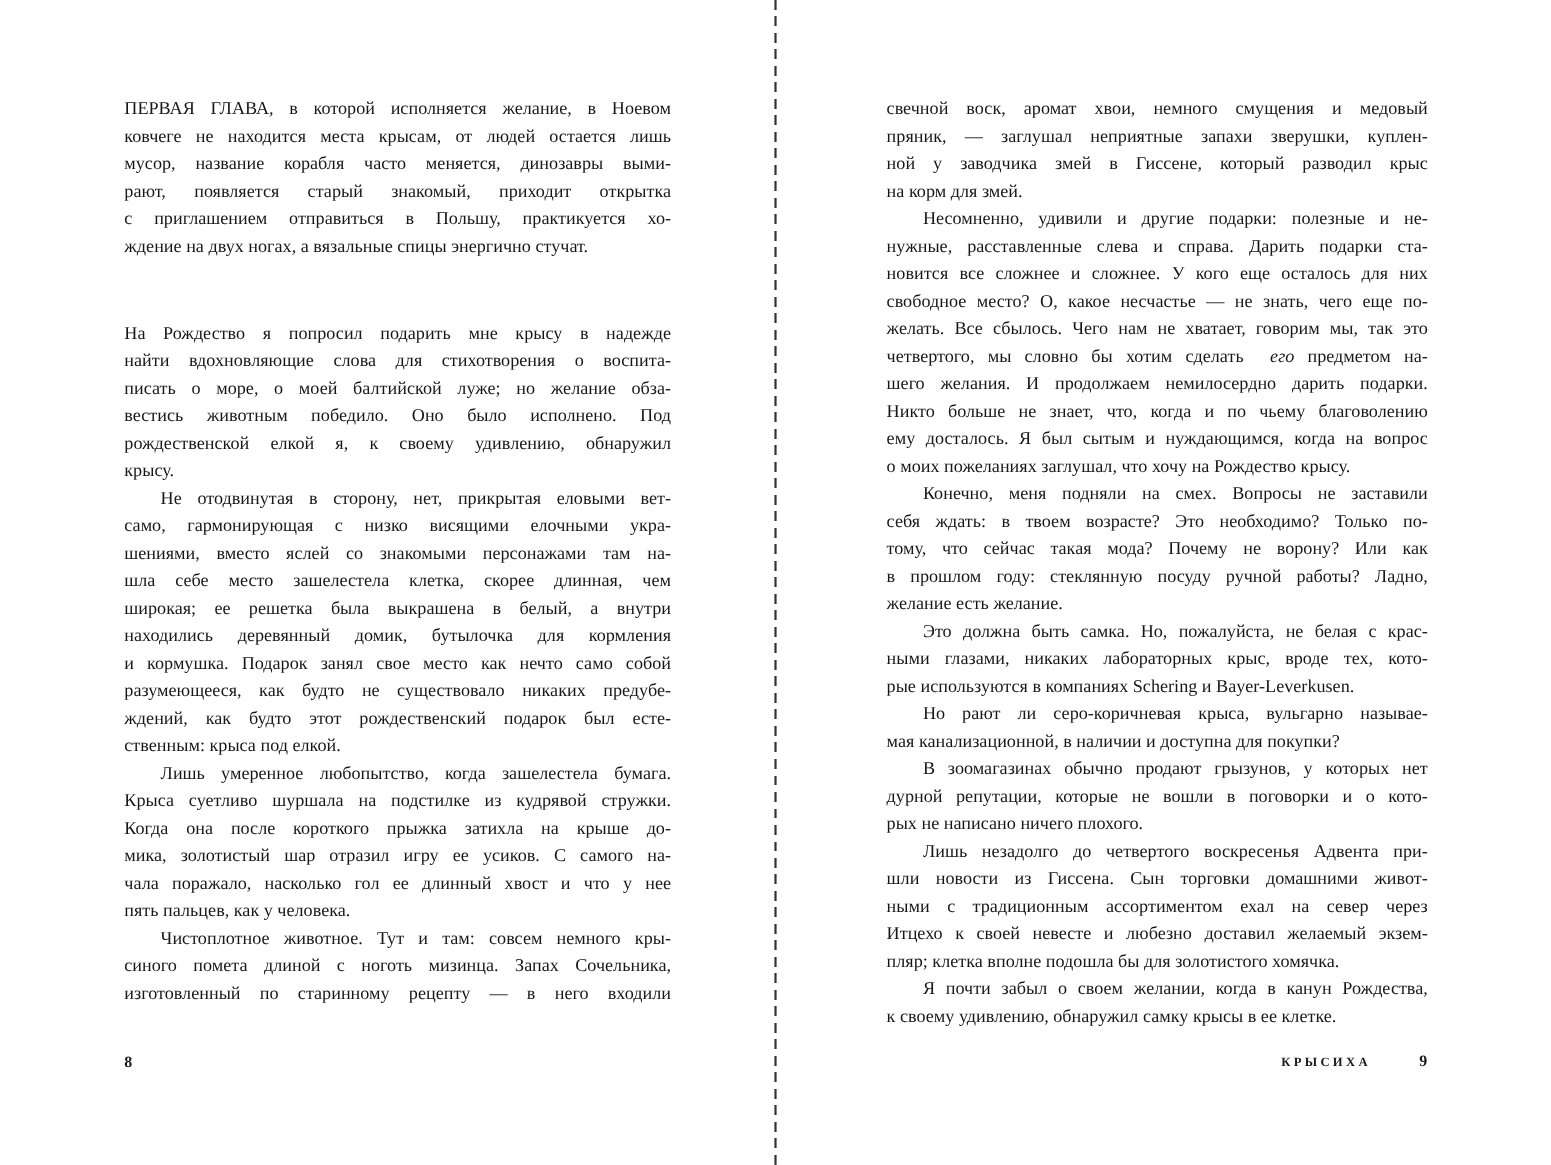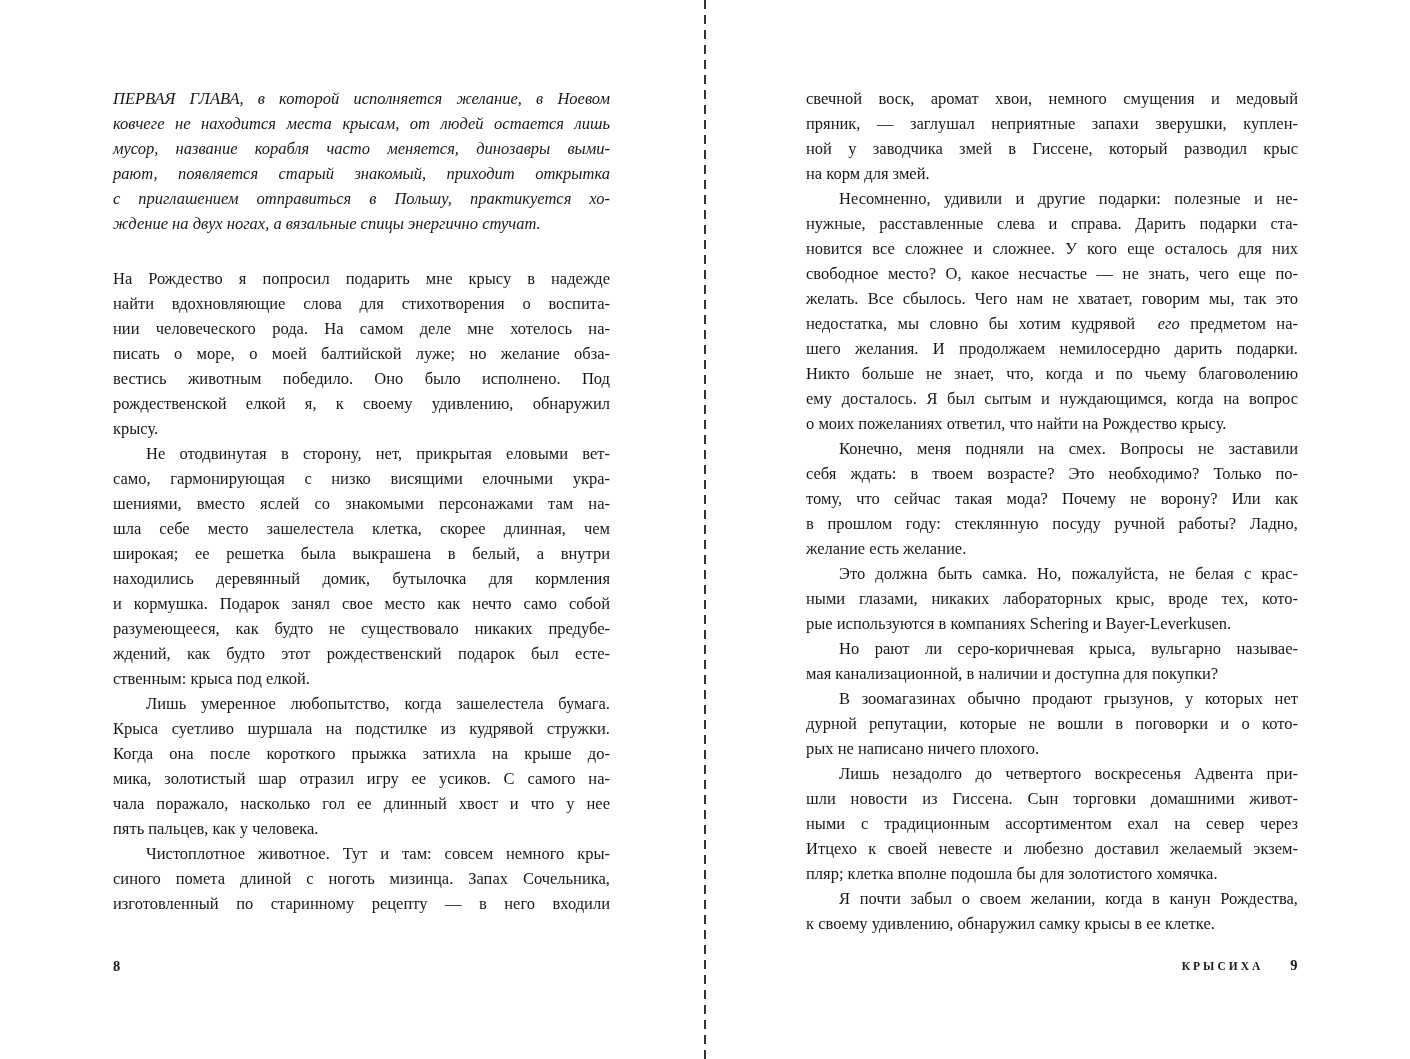--- a/index.html
+++ b/index.html
@@ -17,37 +17,37 @@
   .fold {
     position: absolute; left: 704px; top: 0; width: 2px; height: 1059px;
     background: repeating-linear-gradient(to bottom,
       #343434 0px, #343434 9px, transparent 9px, transparent 15px);
   }
 
   .page { position: absolute; top: 86px; font-size: 16.5px; line-height: 25px; }
   .page-left  { left: 113px; width: 497px; }
   .page-right { left: 806px; width: 492px; }
 
-  .heading { font-style: italic; margin-bottom: 30px; }
+  .heading { margin-bottom: 54px; }
 
   .para { margin: 0; }
   .line {
     text-align: justify;
     text-align-last: justify;
     -moz-text-align-last: justify;
   }
   .line.endline { text-align-last: left; -moz-text-align-last: left; }
   .line.indent  { text-indent: 33px; }
   em { font-style: italic; margin-left: 12px; }
 
   .footer { position: absolute; top: 957px; }
   .footer-left  { left: 113px; width: 497px; }
   .footer-right {
     left: 806px; width: 492px;
-    display: flex; justify-content: flex-end; align-items: baseline; gap: 27px;
+    display: flex; justify-content: flex-end; align-items: baseline; gap: 44px;
   }
   .folio { font-size: 14.5px; font-weight: bold; letter-spacing: 0.5px; color: #1b1b1b; }
   .running-title { font-size: 11.5px; letter-spacing: 3px; font-weight: bold; color: #1b1b1b; }
 </style>
 </head>
 <body>
 
 <div class="spread">
 
   <main class="page page-left">
@@ -58,21 +58,20 @@
           <div class="line"><span>мусор, название корабля часто меняется, динозавры выми-</span></div>
           <div class="line"><span>рают, появляется старый знакомый, приходит открытка</span></div>
           <div class="line"><span>с приглашением отправиться в Польшу, практикуется хо-</span></div>
           <div class="line endline"><span>ждение на двух ногах, а вязальные спицы энергично стучат.</span></div>
         </div>
       </section>
     <section class="body-text">
         <div class="para">
           <div class="line"><span>На Рождество я попросил подарить мне крысу в надежде</span></div>
           <div class="line"><span>найти вдохновляющие слова для стихотворения о воспита-</span></div>
-          <div class="line"><span>нии человеческого рода. На самом деле мне хотелось на-</span></div>
           <div class="line"><span>писать о море, о моей балтийской луже; но желание обза-</span></div>
           <div class="line"><span>вестись животным победило. Оно было исполнено. Под</span></div>
           <div class="line"><span>рождественской елкой я, к своему удивлению, обнаружил</span></div>
           <div class="line endline"><span>крысу.</span></div>
         </div>
         <div class="para">
           <div class="line indent"><span>Не отодвинутая в сторону, нет, прикрытая еловыми вет-</span></div>
           <div class="line"><span>само, гармонирующая с низко висящими елочными укра-</span></div>
           <div class="line"><span>шениями, вместо яслей со знакомыми персонажами там на-</span></div>
           <div class="line"><span>шла себе место зашелестела клетка, скорее длинная, чем</span></div>
@@ -108,25 +107,25 @@
           <div class="line"><span>пряник, — заглушал неприятные запахи зверушки, куплен-</span></div>
           <div class="line"><span>ной у заводчика змей в Гиссене, который разводил крыс</span></div>
           <div class="line endline"><span>на корм для змей.</span></div>
         </div>
         <div class="para">
           <div class="line indent"><span>Несомненно, удивили и другие подарки: полезные и не-</span></div>
           <div class="line"><span>нужные, расставленные слева и справа. Дарить подарки ста-</span></div>
           <div class="line"><span>новится все сложнее и сложнее. У кого еще осталось для них</span></div>
           <div class="line"><span>свободное место? О, какое несчастье — не знать, чего еще по-</span></div>
           <div class="line"><span>желать. Все сбылось. Чего нам не хватает, говорим мы, так это</span></div>
-          <div class="line"><span>недостатка, мы словно бы хотим кудрявой </span><em>его</em><span> предметом на-</span></div>
+          <div class="line"><span>четвертого, мы словно бы хотим сделать </span><em>его</em><span> предметом на-</span></div>
           <div class="line"><span>шего желания. И продолжаем немилосердно дарить подарки.</span></div>
           <div class="line"><span>Никто больше не знает, что, когда и по чьему благоволению</span></div>
           <div class="line"><span>ему досталось. Я был сытым и нуждающимся, когда на вопрос</span></div>
-          <div class="line endline"><span>о моих пожеланиях ответил, что найти на Рождество крысу.</span></div>
+          <div class="line endline"><span>о моих пожеланиях заглушал, что хочу на Рождество крысу.</span></div>
         </div>
         <div class="para">
           <div class="line indent"><span>Конечно, меня подняли на смех. Вопросы не заставили</span></div>
           <div class="line"><span>себя ждать: в твоем возрасте? Это необходимо? Только по-</span></div>
           <div class="line"><span>тому, что сейчас такая мода? Почему не ворону? Или как</span></div>
           <div class="line"><span>в прошлом году: стеклянную посуду ручной работы? Ладно,</span></div>
           <div class="line endline"><span>желание есть желание.</span></div>
         </div>
         <div class="para">
           <div class="line indent"><span>Это должна быть самка. Но, пожалуйста, не белая с крас-</span></div>

